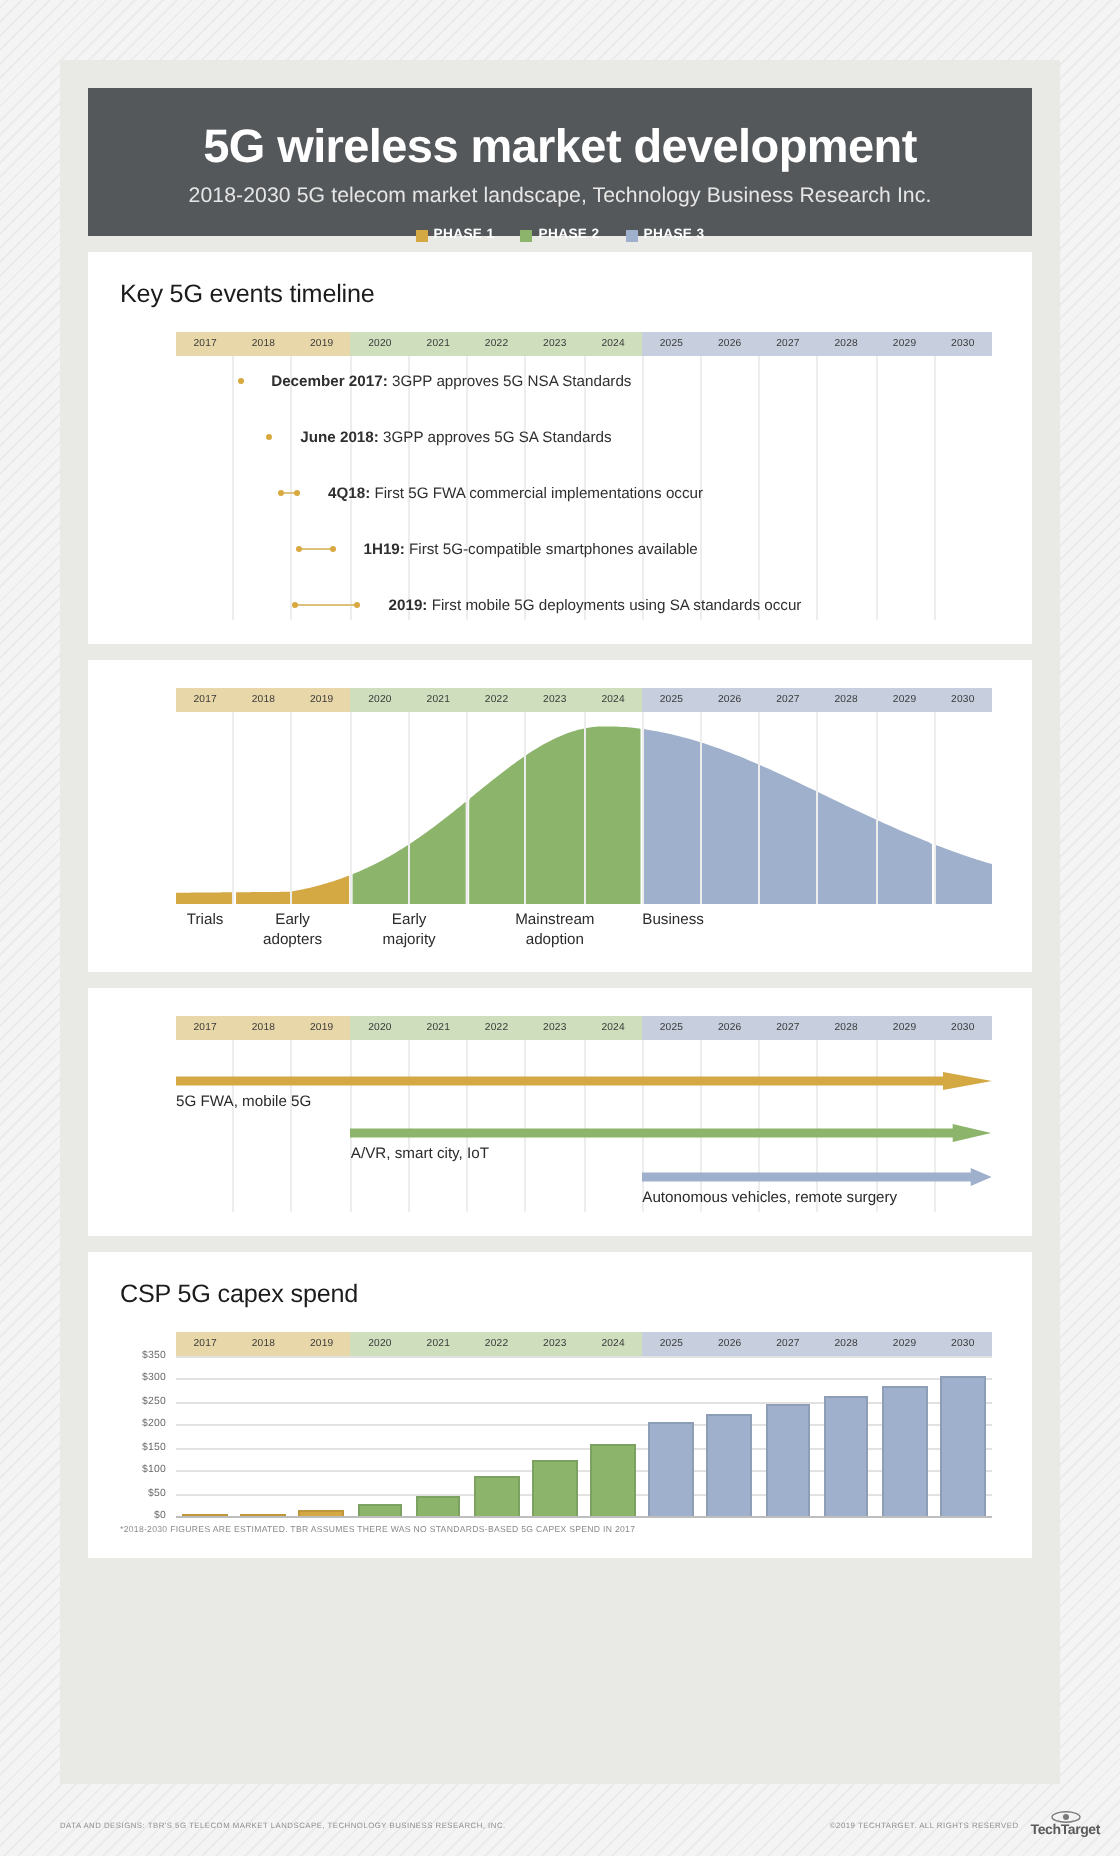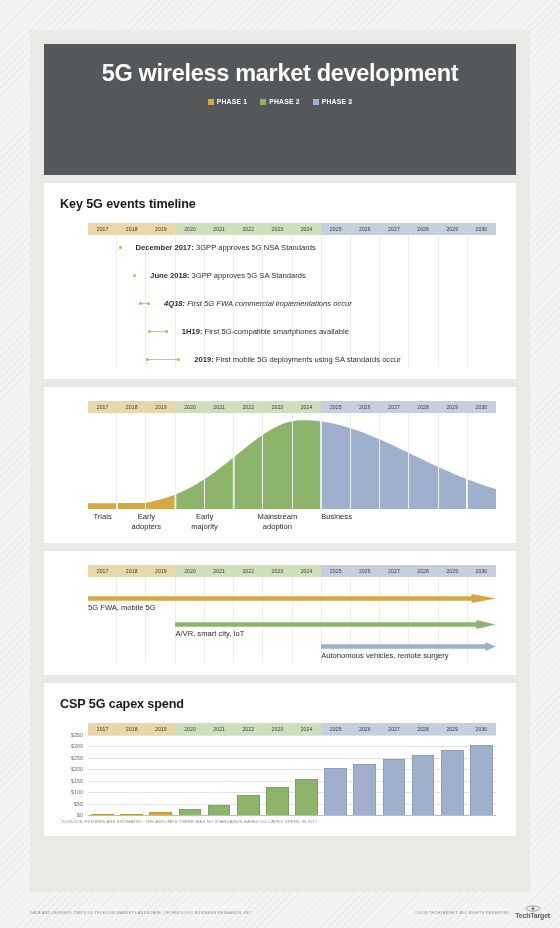--- a/index.html
+++ b/index.html
@@ -23,21 +23,21 @@
     position: absolute;
     left: 30px; top: 30px;
     width: 500px; height: 862px;
     background: #e9e9e5;
     padding: 14px 14px 0 14px;
   }
 
   
   .header {
     background: #55585a;
-    height: 131px;
+    height: 74px;
     padding-top: 14px;
     text-align: center;
   }
   .header h1 {
     color: #ffffff;
     font-size: 23.5px;
     font-weight: bold;
     letter-spacing: -0.3px;
     line-height: 30px;
   }
@@ -69,21 +69,21 @@
   }
 
   
   .panel {
     background: #ffffff;
     margin-top: 8px;
     padding: 14px 16px 12px 16px;
   }
   .panel-title {
     font-size: 12.6px;
-    font-weight: bold;
+    font-weight: normal;
     color: #1b1b1b;
     letter-spacing: -0.1px;
     margin-bottom: 12px;
   }
 
   
   .yearbar {
     display: flex;
     height: 12px;
     margin-left: 28px;
@@ -269,20 +269,21 @@
     letter-spacing: -0.2px;
   }
 </style>
 </head>
 <body>
 
 <div id="infographic">
 
   <div class="header">
     <h1>5G wireless market development</h1>
+    <div class="subtitle">2018-2030 5G telecom market landscape, Technology Business Research Inc.</div>
     <div class="legend" id="legend-root">
         <div class="legend-item">
           <span class="legend-swatch" style="background: rgb(212, 168, 67);"></span>
           <span class="legend-label">PHASE 1</span>
         </div>
         <div class="legend-item">
           <span class="legend-swatch" style="background: rgb(140, 180, 107);"></span>
           <span class="legend-label">PHASE 2</span>
         </div>
         <div class="legend-item">
@@ -329,21 +330,21 @@
         </div>
       <div id="timeline-events">
           <div class="tl-event" style="top: 8px; left: 7.5%;">
             <span class="tl-dot"></span>
             <span class="tl-text"><b>December 2017:</b> 3GPP approves 5G NSA Standards</span>
           </div>
           <div class="tl-event" style="top: 36px; left: 11.0714%;">
             <span class="tl-dot"></span>
             <span class="tl-text"><b>June 2018:</b> 3GPP approves 5G SA Standards</span>
           </div>
-          <div class="tl-event" style="top: 64px; left: 12.5%; font-style: italic;">
+          <div class="tl-event" style="top: 64px; left: 12.5%;">
             <span class="tl-dot"></span>
             <span class="tl-line" style="width: 5px;"></span>
             <span class="tl-dot"></span>
             <span class="tl-text"><b>4Q18:</b> First 5G FWA commercial implementations occur</span>
           </div>
           <div class="tl-event" style="top: 92px; left: 14.6429%;">
             <span class="tl-dot"></span>
             <span class="tl-line" style="width: 14px;"></span>
             <span class="tl-dot"></span>
             <span class="tl-text"><b>1H19:</b> First 5G-compatible smartphones available</span>

